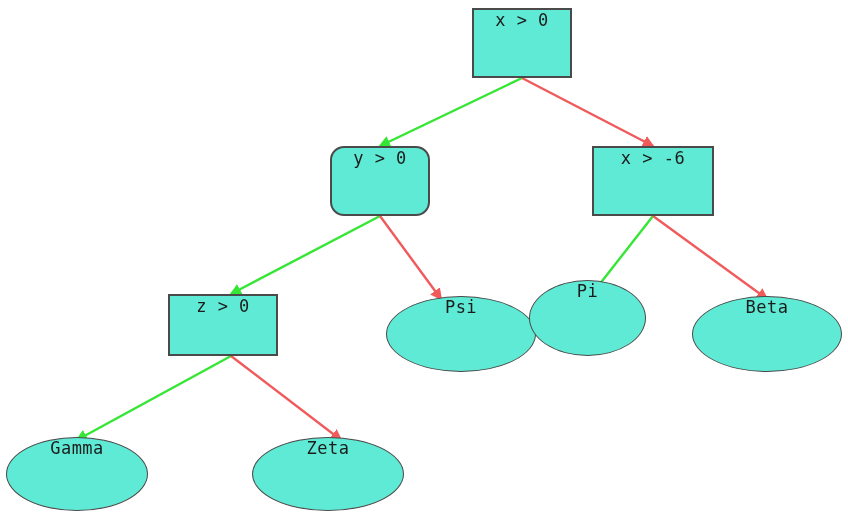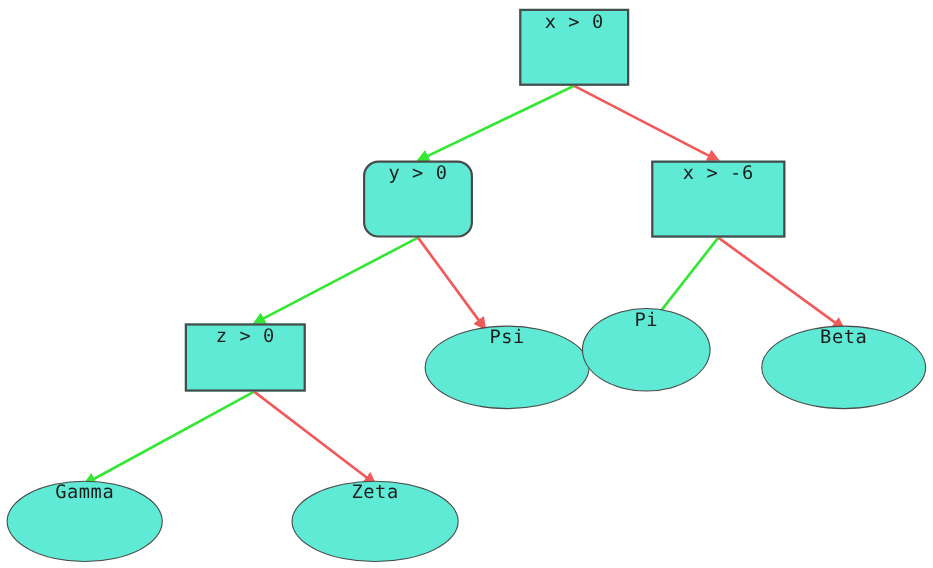--- a/index.html
+++ b/index.html
@@ -80,18 +80,18 @@
       </div>
       <div class="node leaf" style="left: 529px; top: 280px; width: 117px; height: 76px;">
         <span class="node-label">Pi</span>
       </div>
       <div class="node leaf" style="left: 692px; top: 296px; width: 150px; height: 76px;">
         <span class="node-label">Beta</span>
       </div>
       <div class="node leaf" style="left: 6px; top: 437px; width: 142px; height: 74px;">
         <span class="node-label">Gamma</span>
       </div>
-      <div class="node leaf" style="left: 265px; top: 437px; width: 152px; height: 74px;">
+      <div class="node leaf" style="left: 252px; top: 437px; width: 152px; height: 74px;">
         <span class="node-label">Zeta</span>
       </div>
     </div>
 
 </div>
 
 </body></html>

